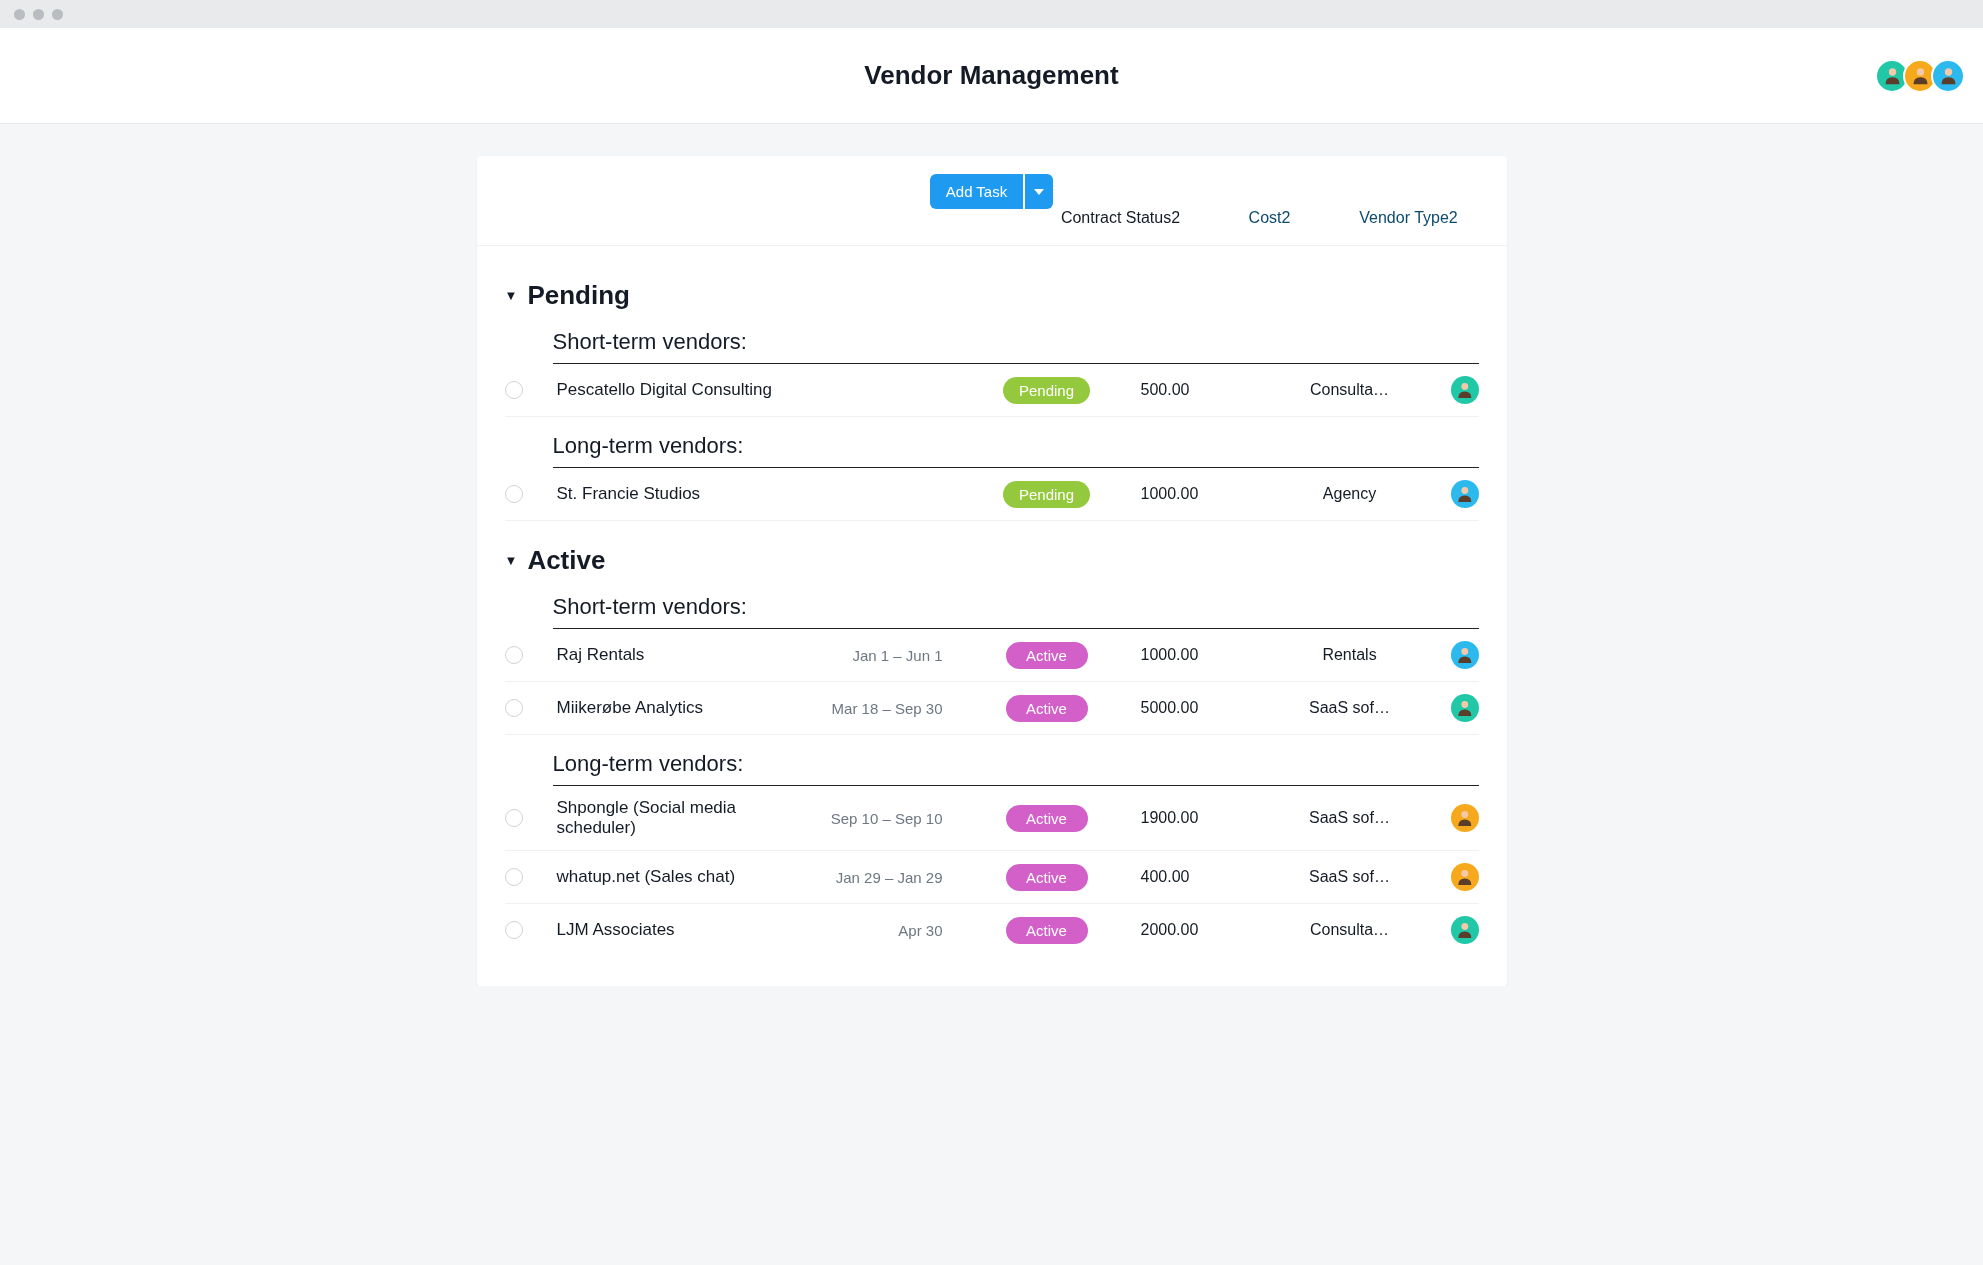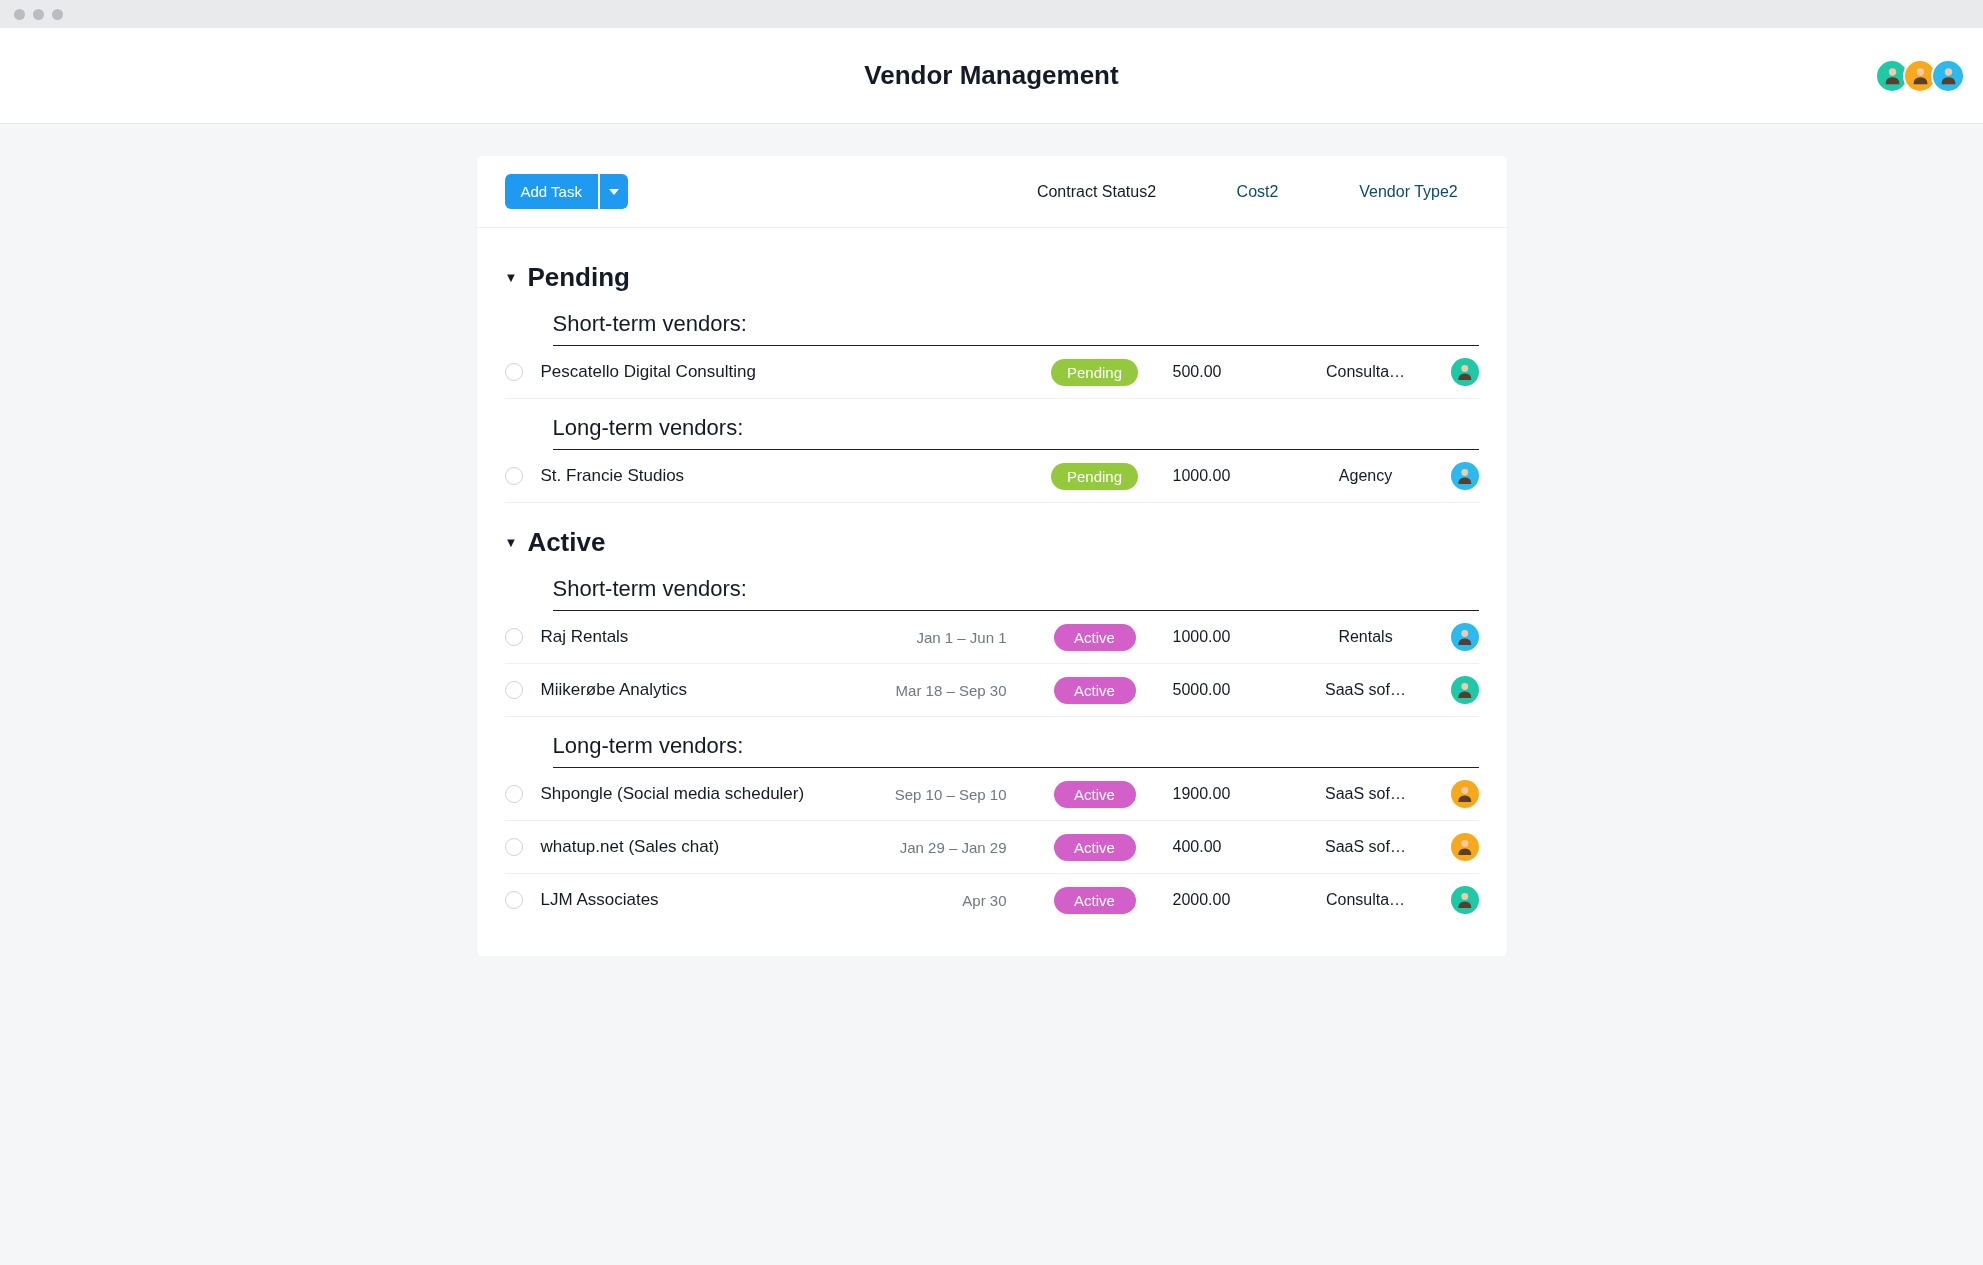--- a/index.html
+++ b/index.html
@@ -62,20 +62,21 @@
     background: #fff;
     border-radius: 4px;
     box-shadow: 0 1px 3px rgba(0,0,0,0.06);
     padding-bottom: 30px;
   }
   .toolbar {
     border-bottom: 1px solid #eef0f2;
     padding: 18px 28px;
     display: flex;
     align-items: center;
+    flex-direction: column;
   }
   .add-task {
     display: inline-flex;
   }
   .add-task-btn {
     background: #1e9bf0;
     color: #fff;
     border: none;
     padding: 9px 16px;
     border-radius: 6px 0 0 6px;
@@ -92,21 +93,21 @@
     display: inline-flex;
     align-items: center; justify-content: center;
     cursor: pointer;
   }
   .col-headers {
     margin-left: auto;
     display: grid;
     grid-template-columns: 160px 130px 140px;
     text-align: center;
     font-size: 16px;
-    gap: 16px;
+    gap: 4px;
   }
   .col-headers .col-active { color: #151b26; font-weight: 500; }
   .col-headers .col-muted  { color: #0c4a6e; font-weight: 500; }
 
   .content { padding: 10px 28px 0; }
 
   .section-title {
     display: flex; align-items: center;
     font-size: 26px; font-weight: 600;
     margin: 24px 0 18px;
@@ -123,21 +124,21 @@
     margin-top: 16px;
     margin-left: 48px;
   }
 
   .row {
     display: grid;
     grid-template-columns: 28px 1fr 150px 140px 120px 130px 40px;
     align-items: center;
     padding: 12px 0;
     border-bottom: 1px solid #f0f1f3;
-    column-gap: 8px;
+    column-gap: 24px;
   }
   .row:last-child { border-bottom: none; }
 
   .check {
     width: 18px; height: 18px; border-radius: 50%;
     border: 1.5px solid #cfd3d8;
     background: #fff;
     cursor: pointer;
   }
   .task-name { font-size: 17px; cursor: pointer; }

